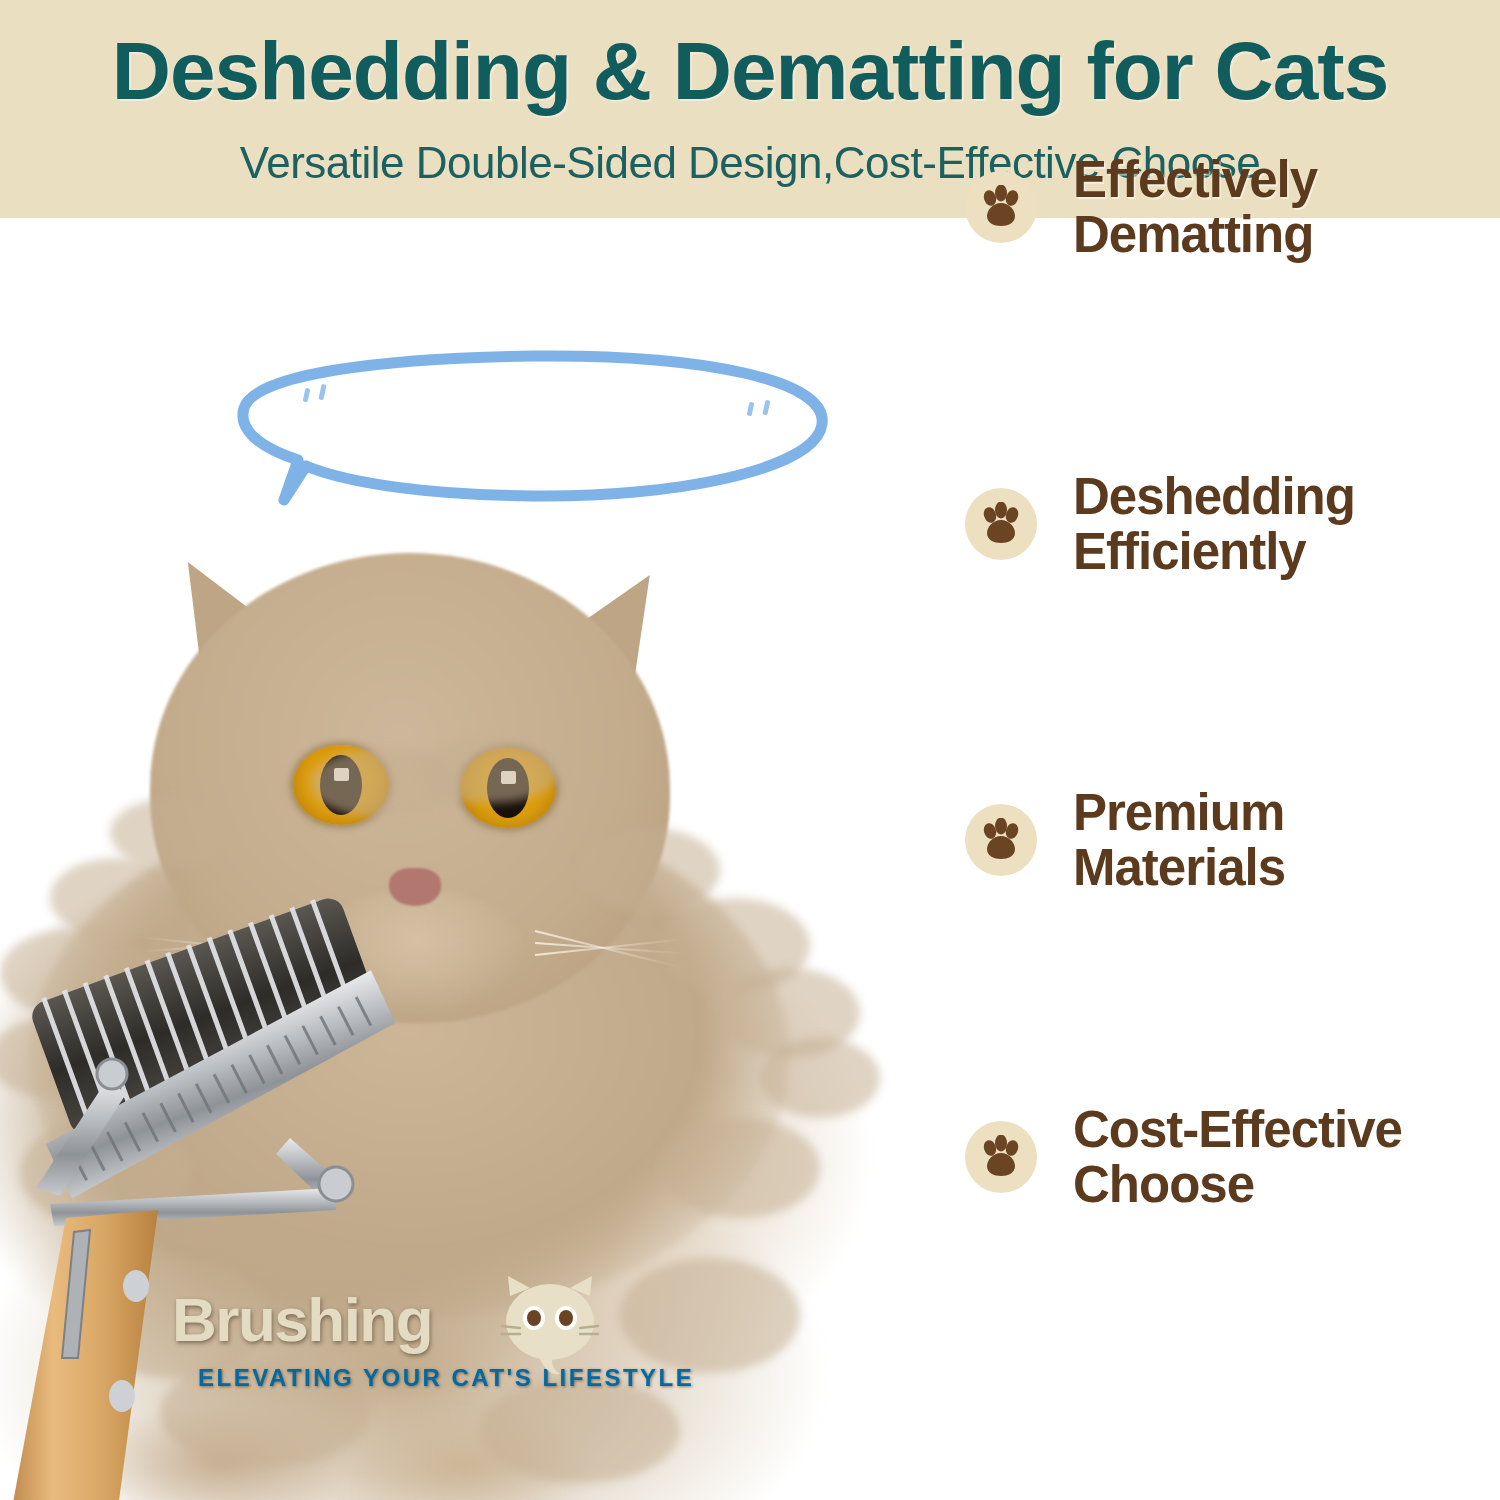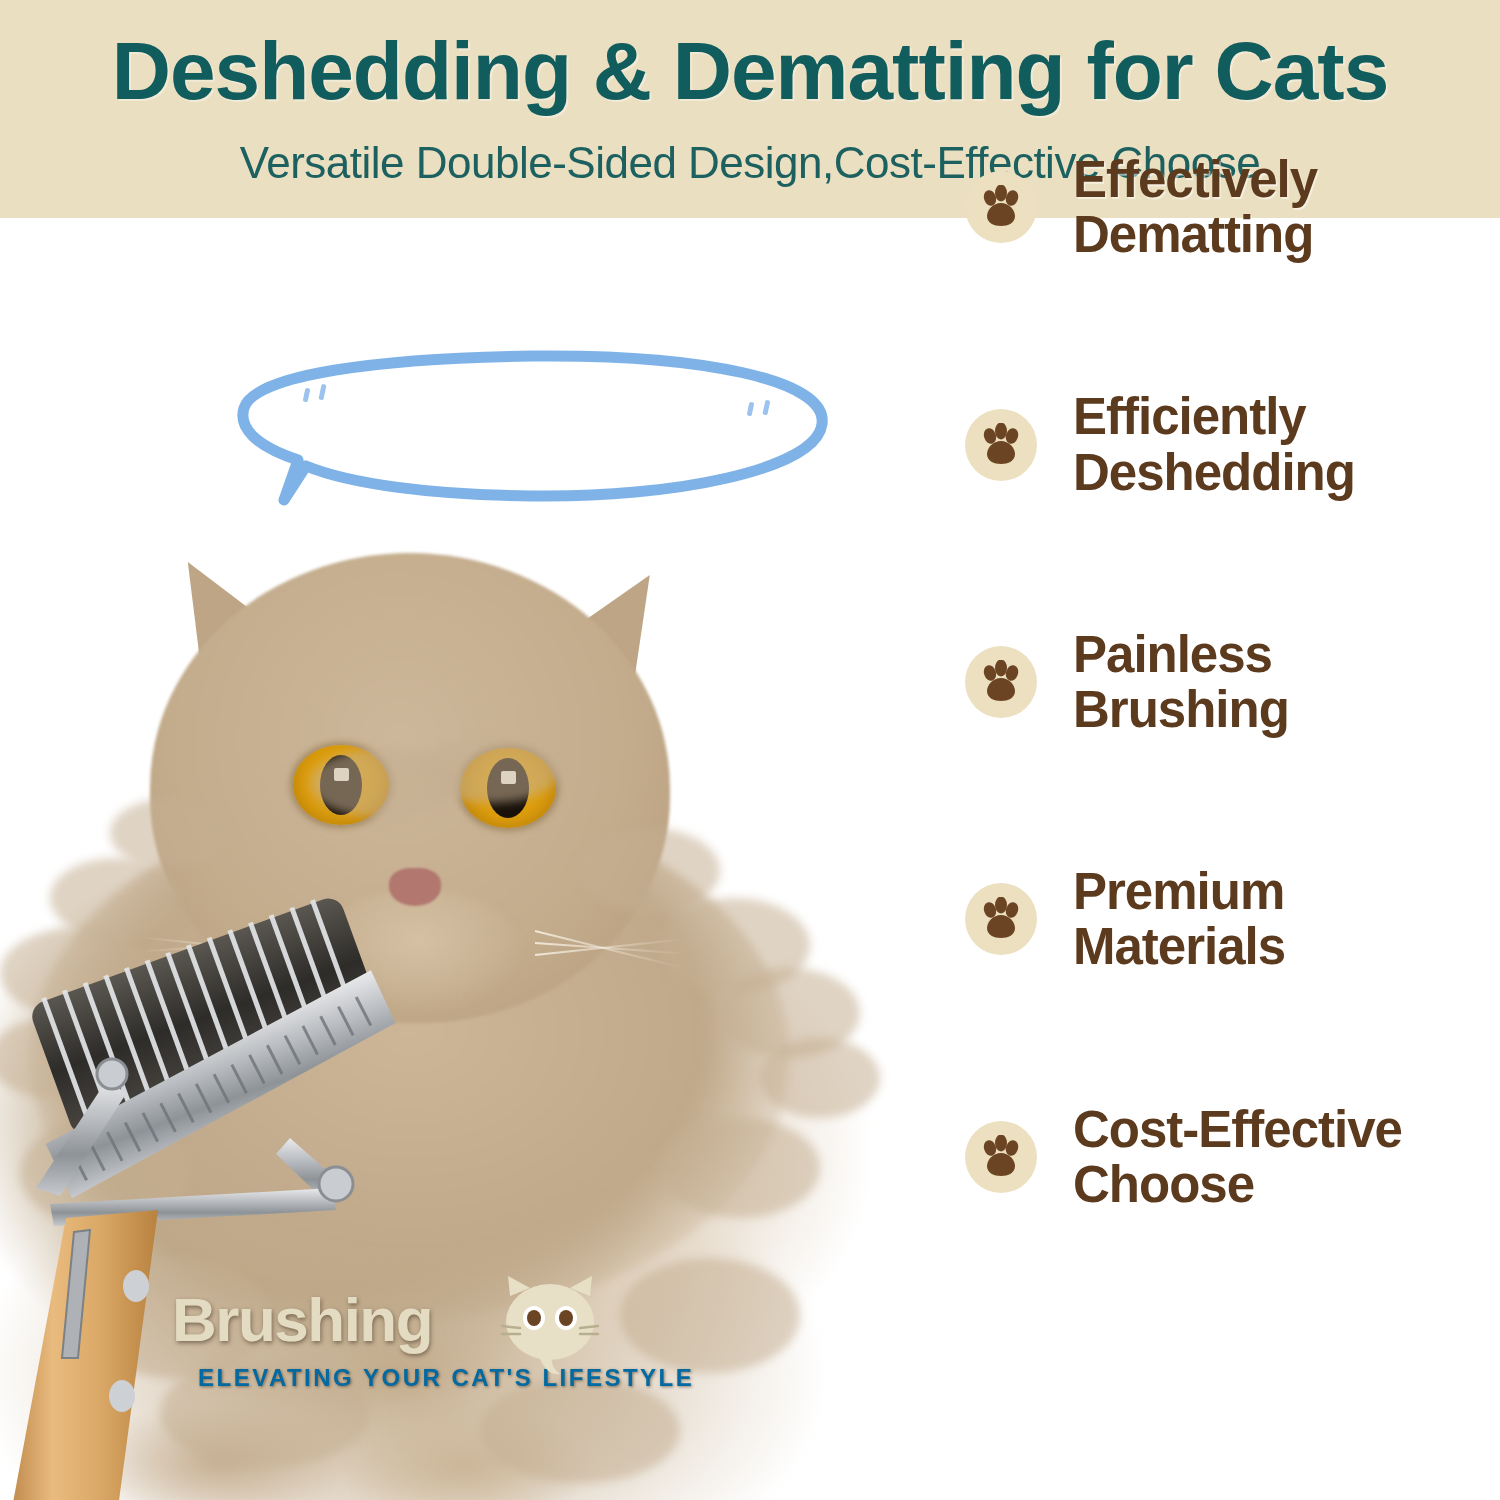--- a/index.html
+++ b/index.html
@@ -354,63 +354,49 @@
   <div class="feature">
     <div class="paw-badge">
       <svg width="46" height="44" viewBox="0 0 46 44">
         <ellipse cx="12" cy="13" rx="6" ry="8" fill="#6b4423" transform="rotate(-18 12 13)"></ellipse>
         <ellipse cx="23" cy="8" rx="6" ry="8.5" fill="#6b4423"></ellipse>
         <ellipse cx="34" cy="13" rx="6" ry="8" fill="#6b4423" transform="rotate(18 34 13)"></ellipse>
         <path d="M23 18 C31 18 37 25 37 31 C37 38 30 41 23 41 C16 41 9 38 9 31 C9 25 15 18 23 18 Z" fill="#6b4423"></path>
       </svg>
     </div>
     <div class="feature-label">
+      <div>Deshedding</div>
       <div>Efficiently</div>
-      <div>Deshedding</div>
-    </div>
-  </div>
+    </div>
+  </div>
+
 
   <div class="feature">
     <div class="paw-badge">
       <svg width="46" height="44" viewBox="0 0 46 44">
         <ellipse cx="12" cy="13" rx="6" ry="8" fill="#6b4423" transform="rotate(-18 12 13)"></ellipse>
         <ellipse cx="23" cy="8" rx="6" ry="8.5" fill="#6b4423"></ellipse>
         <ellipse cx="34" cy="13" rx="6" ry="8" fill="#6b4423" transform="rotate(18 34 13)"></ellipse>
         <path d="M23 18 C31 18 37 25 37 31 C37 38 30 41 23 41 C16 41 9 38 9 31 C9 25 15 18 23 18 Z" fill="#6b4423"></path>
       </svg>
     </div>
     <div class="feature-label">
-      <div>Painless</div>
-      <div>Brushing</div>
+      <div>Premium</div>
+      <div>Materials</div>
     </div>
   </div>
 
   <div class="feature">
     <div class="paw-badge">
       <svg width="46" height="44" viewBox="0 0 46 44">
         <ellipse cx="12" cy="13" rx="6" ry="8" fill="#6b4423" transform="rotate(-18 12 13)"></ellipse>
         <ellipse cx="23" cy="8" rx="6" ry="8.5" fill="#6b4423"></ellipse>
         <ellipse cx="34" cy="13" rx="6" ry="8" fill="#6b4423" transform="rotate(18 34 13)"></ellipse>
         <path d="M23 18 C31 18 37 25 37 31 C37 38 30 41 23 41 C16 41 9 38 9 31 C9 25 15 18 23 18 Z" fill="#6b4423"></path>
       </svg>
     </div>
     <div class="feature-label">
-      <div>Premium</div>
-      <div>Materials</div>
-    </div>
-  </div>
-
-  <div class="feature">
-    <div class="paw-badge">
-      <svg width="46" height="44" viewBox="0 0 46 44">
-        <ellipse cx="12" cy="13" rx="6" ry="8" fill="#6b4423" transform="rotate(-18 12 13)"></ellipse>
-        <ellipse cx="23" cy="8" rx="6" ry="8.5" fill="#6b4423"></ellipse>
-        <ellipse cx="34" cy="13" rx="6" ry="8" fill="#6b4423" transform="rotate(18 34 13)"></ellipse>
-        <path d="M23 18 C31 18 37 25 37 31 C37 38 30 41 23 41 C16 41 9 38 9 31 C9 25 15 18 23 18 Z" fill="#6b4423"></path>
-      </svg>
-    </div>
-    <div class="feature-label">
       <div>Cost-Effective</div>
       <div>Choose</div>
     </div>
   </div>
 
 </div>
 
 </body></html>

